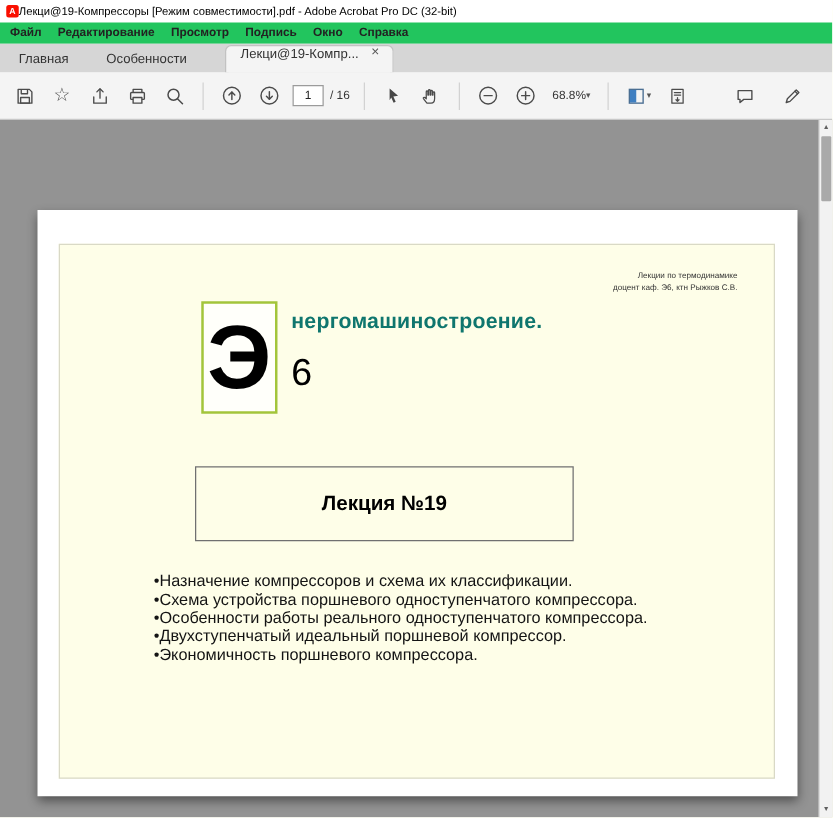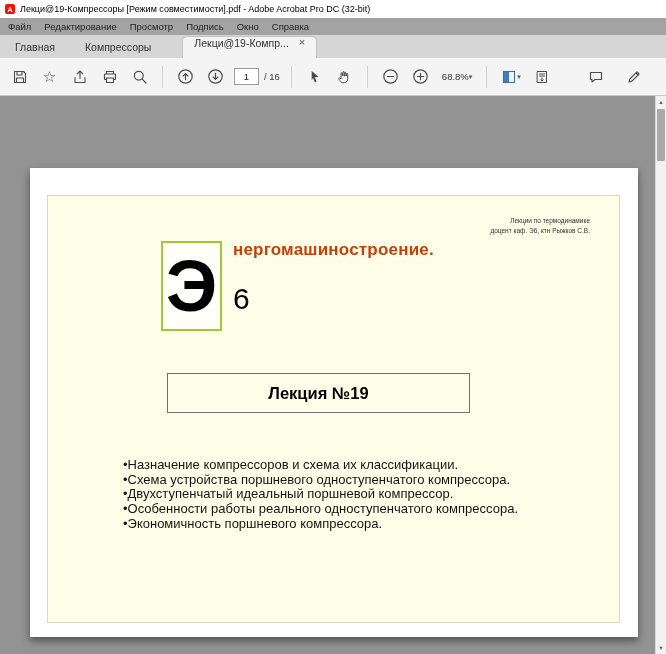--- a/index.html
+++ b/index.html
@@ -4,31 +4,31 @@
 <style>
   * { margin:0; padding:0; box-sizing:border-box; }
   body { background:#fff; }
   .window{
     position:relative; width:666px; height:654px; overflow:hidden;
     font-family:"Liberation Sans", sans-serif; background:#fff;
   }
   
   .titlebar{
     height:18px; background:#ffffff; display:flex; align-items:center;
-    padding:0 5px; gap:5px; font-size:9px; color:#000;
+    padding:0 5px; font-size:9px; color:#000;
   }
   .app-icon{
     width:10px; height:10px; background:#fa0f00; border-radius:2px;
     color:#fff; font-size:7px; font-weight:bold; display:flex;
     align-items:center; justify-content:center; flex:0 0 auto;
   }
   
   .menubar{
-    height:17px; background:#a3a3a3; display:flex; align-items:center;
-    gap:13px; padding:0 8px; font-size:9.5px; color:#222;
+    height:17px; background:#22c55e; display:flex; align-items:center;
+    gap:13px; padding:0 8px; font-size:9.5px; color:#222;font-weight:bold;
   }
   .menu-item{ cursor:default; }
   
   .tabbar{
     height:23px; background:#d6d6d6; display:flex; align-items:stretch;
     font-size:10.5px; color:#333; padding-left:0;
   }
   .tab{ display:flex; align-items:center; padding:0 15px; }
   .tab-doc{
     background:#f4f4f4; border:1px solid #c2c2c2; border-bottom:none;
@@ -74,31 +74,31 @@
     position:absolute; right:29px; top:20px; font-size:6.5px;
     line-height:1.55; text-align:right; color:#333;
   }
   .dropcap-box{
     position:absolute; left:113px; top:45px; width:61px; height:90px;
     border:2px solid #a3c53a; background:#fffffa; display:flex;
     align-items:center; justify-content:center; overflow:hidden;
   }
   .dropcap{ font-size:72px; font-weight:bold; line-height:0.95; color:#000; }
   .heading{
-    position:absolute; left:185px; top:44px; font-size:17px;
-    font-weight:bold; letter-spacing:0.2px; color:#c2410c;
+    position:absolute; left:185px; top:51px; font-size:17px;
+    font-weight:bold; letter-spacing:0.2px; color:#0f766e;
   }
   .heading-num{
     position:absolute; left:185px; top:86px; font-size:30px; color:#000;
   }
   .title-box{
-    position:absolute; left:108px; top:177px; width:303px; height:40px;
+    position:absolute; left:108px; top:177px; width:303px; height:60px;
     border:1px solid #707070; display:flex; flex-direction:column;
     align-items:center; justify-content:center; font-size:16.5px;
-    font-weight:bold; line-height:1.35; color:#000; background:transparent;margin-left:11px;
+    font-weight:bold; line-height:1.35; color:#000; background:transparent;
   }
   .bullets{
     position:absolute; left:75px; top:262px; font-size:13px;
     line-height:14.7px; color:#141414;
   }
   
   .scrollbar{
     position:absolute; right:0; top:0; width:11px; height:558px;
     background:#f2f2f2; border-left:1px solid #dcdcdc;
   }
@@ -130,21 +130,21 @@
     <span class="menu-item">Подпись</span>
     <span class="menu-item">Окно</span>
     <span class="menu-item">Справка</span>
   </div>
 
   <div class="tabbar">
     <div class="tab">
       <span>Главная</span>
     </div>
     <div class="tab">
-      <span>Компрессоры</span>
+      <span>Особенности</span>
     </div>
     <div class="tab-doc">
       <span>Лекци@19-Компр...</span>
       <span class="tab-close">×</span>
     </div>
   </div>
 
   <div class="toolbar">
 
     <div class="tb-btn">
@@ -289,22 +289,22 @@
         <div class="heading">нергомашиностроение.</div>
         <div class="heading-num">6</div>
 
         <div class="title-box">
           <div>Лекция №19</div>
         </div>
 
         <div class="bullets">
           <div>•Назначение компрессоров и схема их классификации.</div>
           <div>•Схема устройства поршневого одноступенчатого компрессора.</div>
+          <div>•Особенности работы реального одноступенчатого компрессора.</div>
           <div>•Двухступенчатый идеальный поршневой компрессор.</div>
-          <div>•Особенности работы реального одноступенчатого компрессора.</div>
           <div>•Экономичность поршневого компрессора.</div>
         </div>
 
       </div>
     </div>
 
     <div class="scrollbar">
       <div class="sb-arrow sb-up">▲</div>
       <div class="sb-thumb"></div>
       <div class="sb-arrow sb-down">▼</div>

